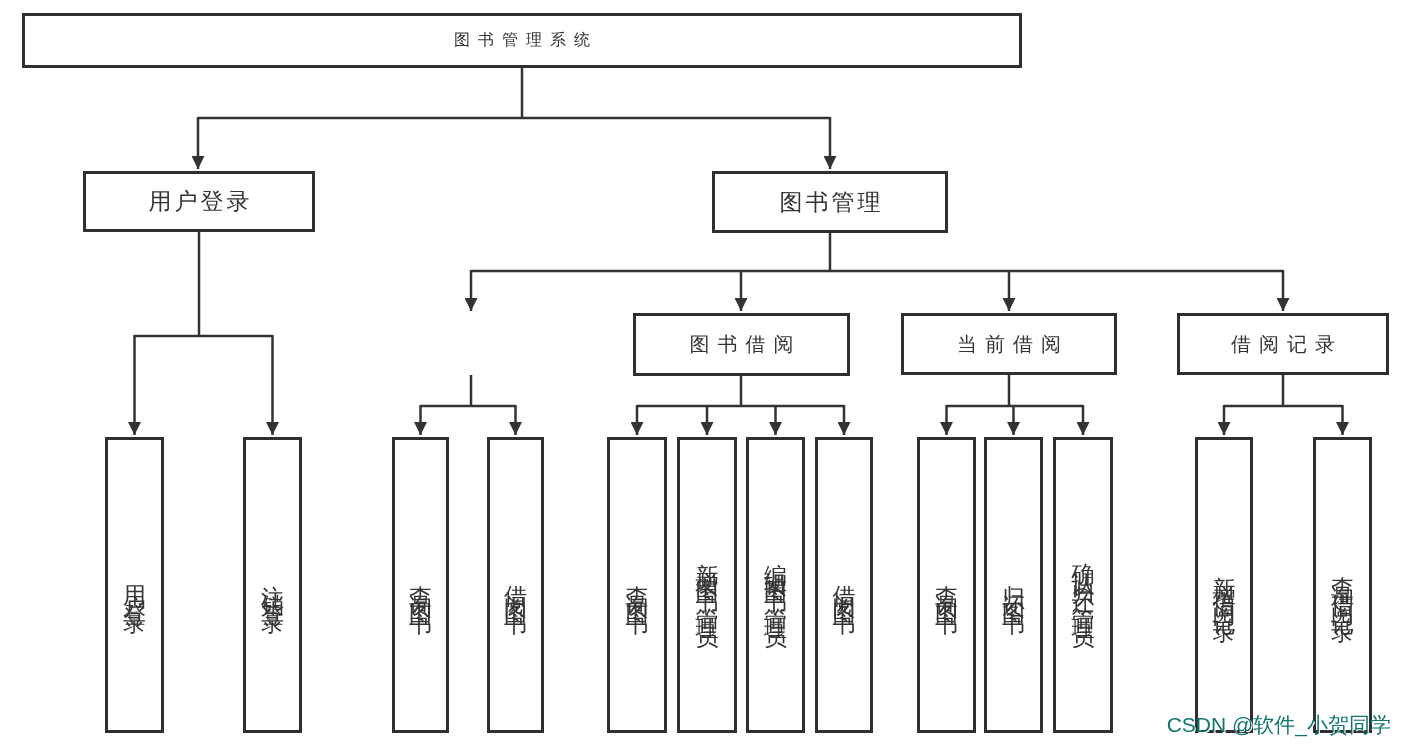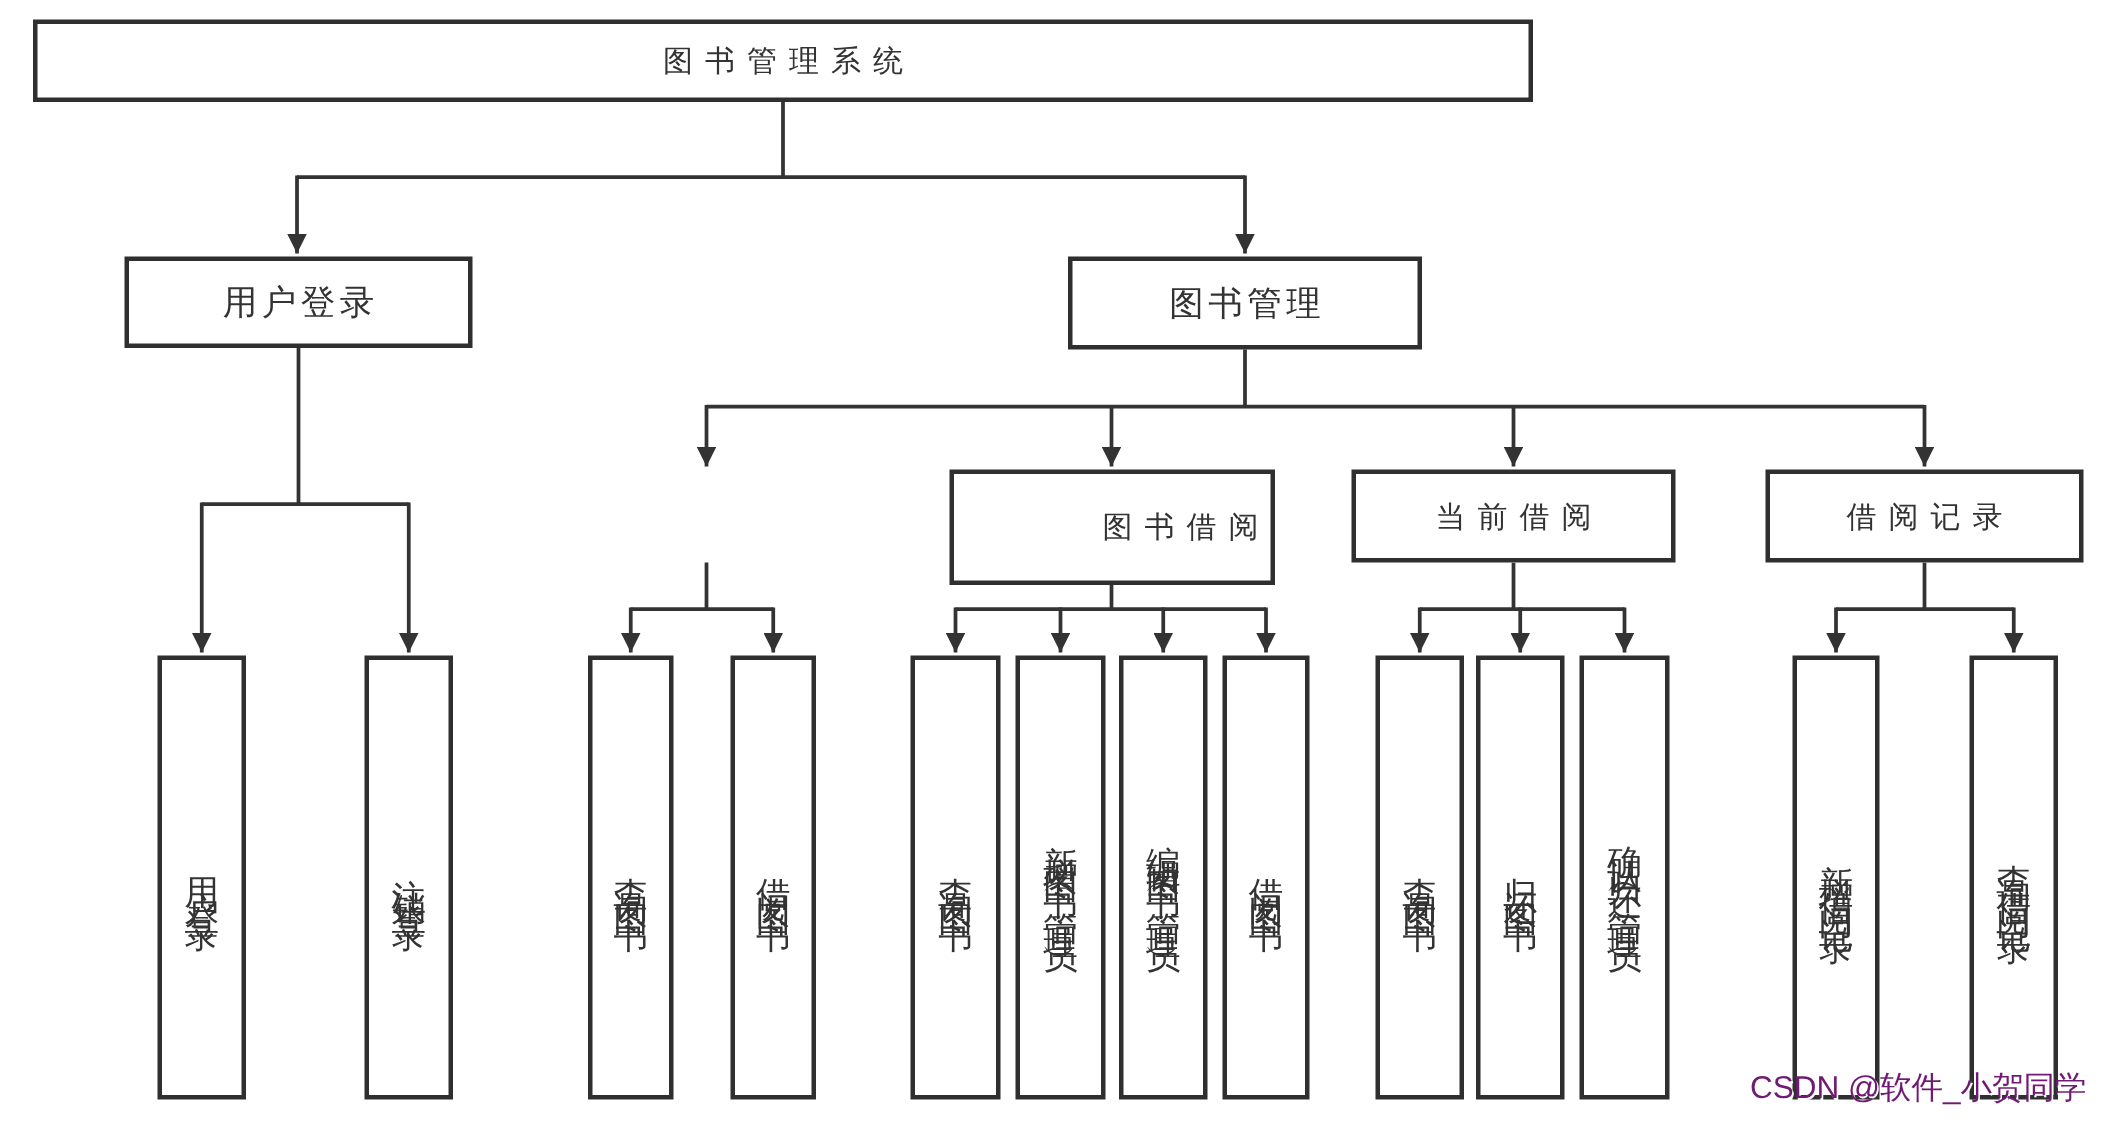--- a/index.html
+++ b/index.html
@@ -13,36 +13,36 @@
   .wires{position:absolute;left:0;top:0;width:1405px;height:747px;}
   .box{
     position:absolute;
     background:#ffffff;
     border:3px solid #2f2f2f;
     box-sizing:border-box;
     display:flex;align-items:center;justify-content:center;
     color:#333333;
     white-space:nowrap;
   }
-  .root-label{font-size:20px;letter-spacing:8px;text-indent:8px;}
+  .root-label{font-size:16px;letter-spacing:8px;text-indent:8px;}
   .lv2-label{font-size:23px;letter-spacing:3px;text-indent:3px;}
   .lv3-label{font-size:20px;letter-spacing:8px;text-indent:8px;}
   .vtext{
     writing-mode:vertical-rl;
     text-orientation:mixed;
     font-size:23px;
     letter-spacing:9px;
     line-height:1;
     color:#333333;
   }
   .watermark{
     position:absolute;
     right:14px;bottom:8px;
     font-size:21px;
-    color:#701a75;
+    color:#0f766e;
     text-shadow:1px 1px 0 #ffffff;
     z-index:5;
     white-space:nowrap;
   }
 </style>
 </head>
 <body>
 
 <div class="canvas">
 
@@ -100,21 +100,21 @@
     <span class="root-label">图书管理系统</span>
   </div>
 
   <div class="box" style="left:83px;top:171px;width:232px;height:61px;">
     <span class="lv2-label">用户登录</span>
   </div>
   <div class="box" style="left:712px;top:171px;width:236px;height:62px;">
     <span class="lv2-label">图书管理</span>
   </div>
 
-  <div class="box" style="left:633px;top:313px;width:217px;height:77px;justify-content:flex-end;">
+  <div class="box" style="left:633px;top:313px;width:217px;height:63px;">
     <span class="lv3-label">图书借阅</span>
   </div>
   <div class="box" style="left:901px;top:313px;width:216px;height:62px;">
     <span class="lv3-label">当前借阅</span>
   </div>
   <div class="box" style="left:1177px;top:313px;width:212px;height:62px;">
     <span class="lv3-label">借阅记录</span>
   </div>
 
   <div class="box" style="left:105px;top:437px;width:59px;height:296px;">

